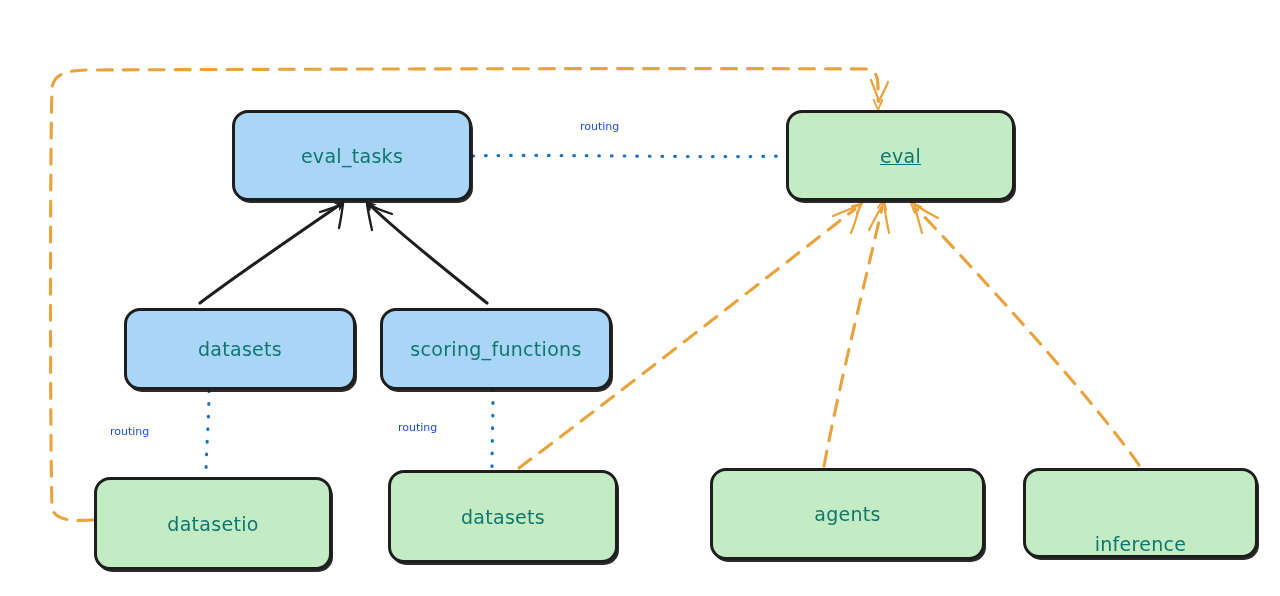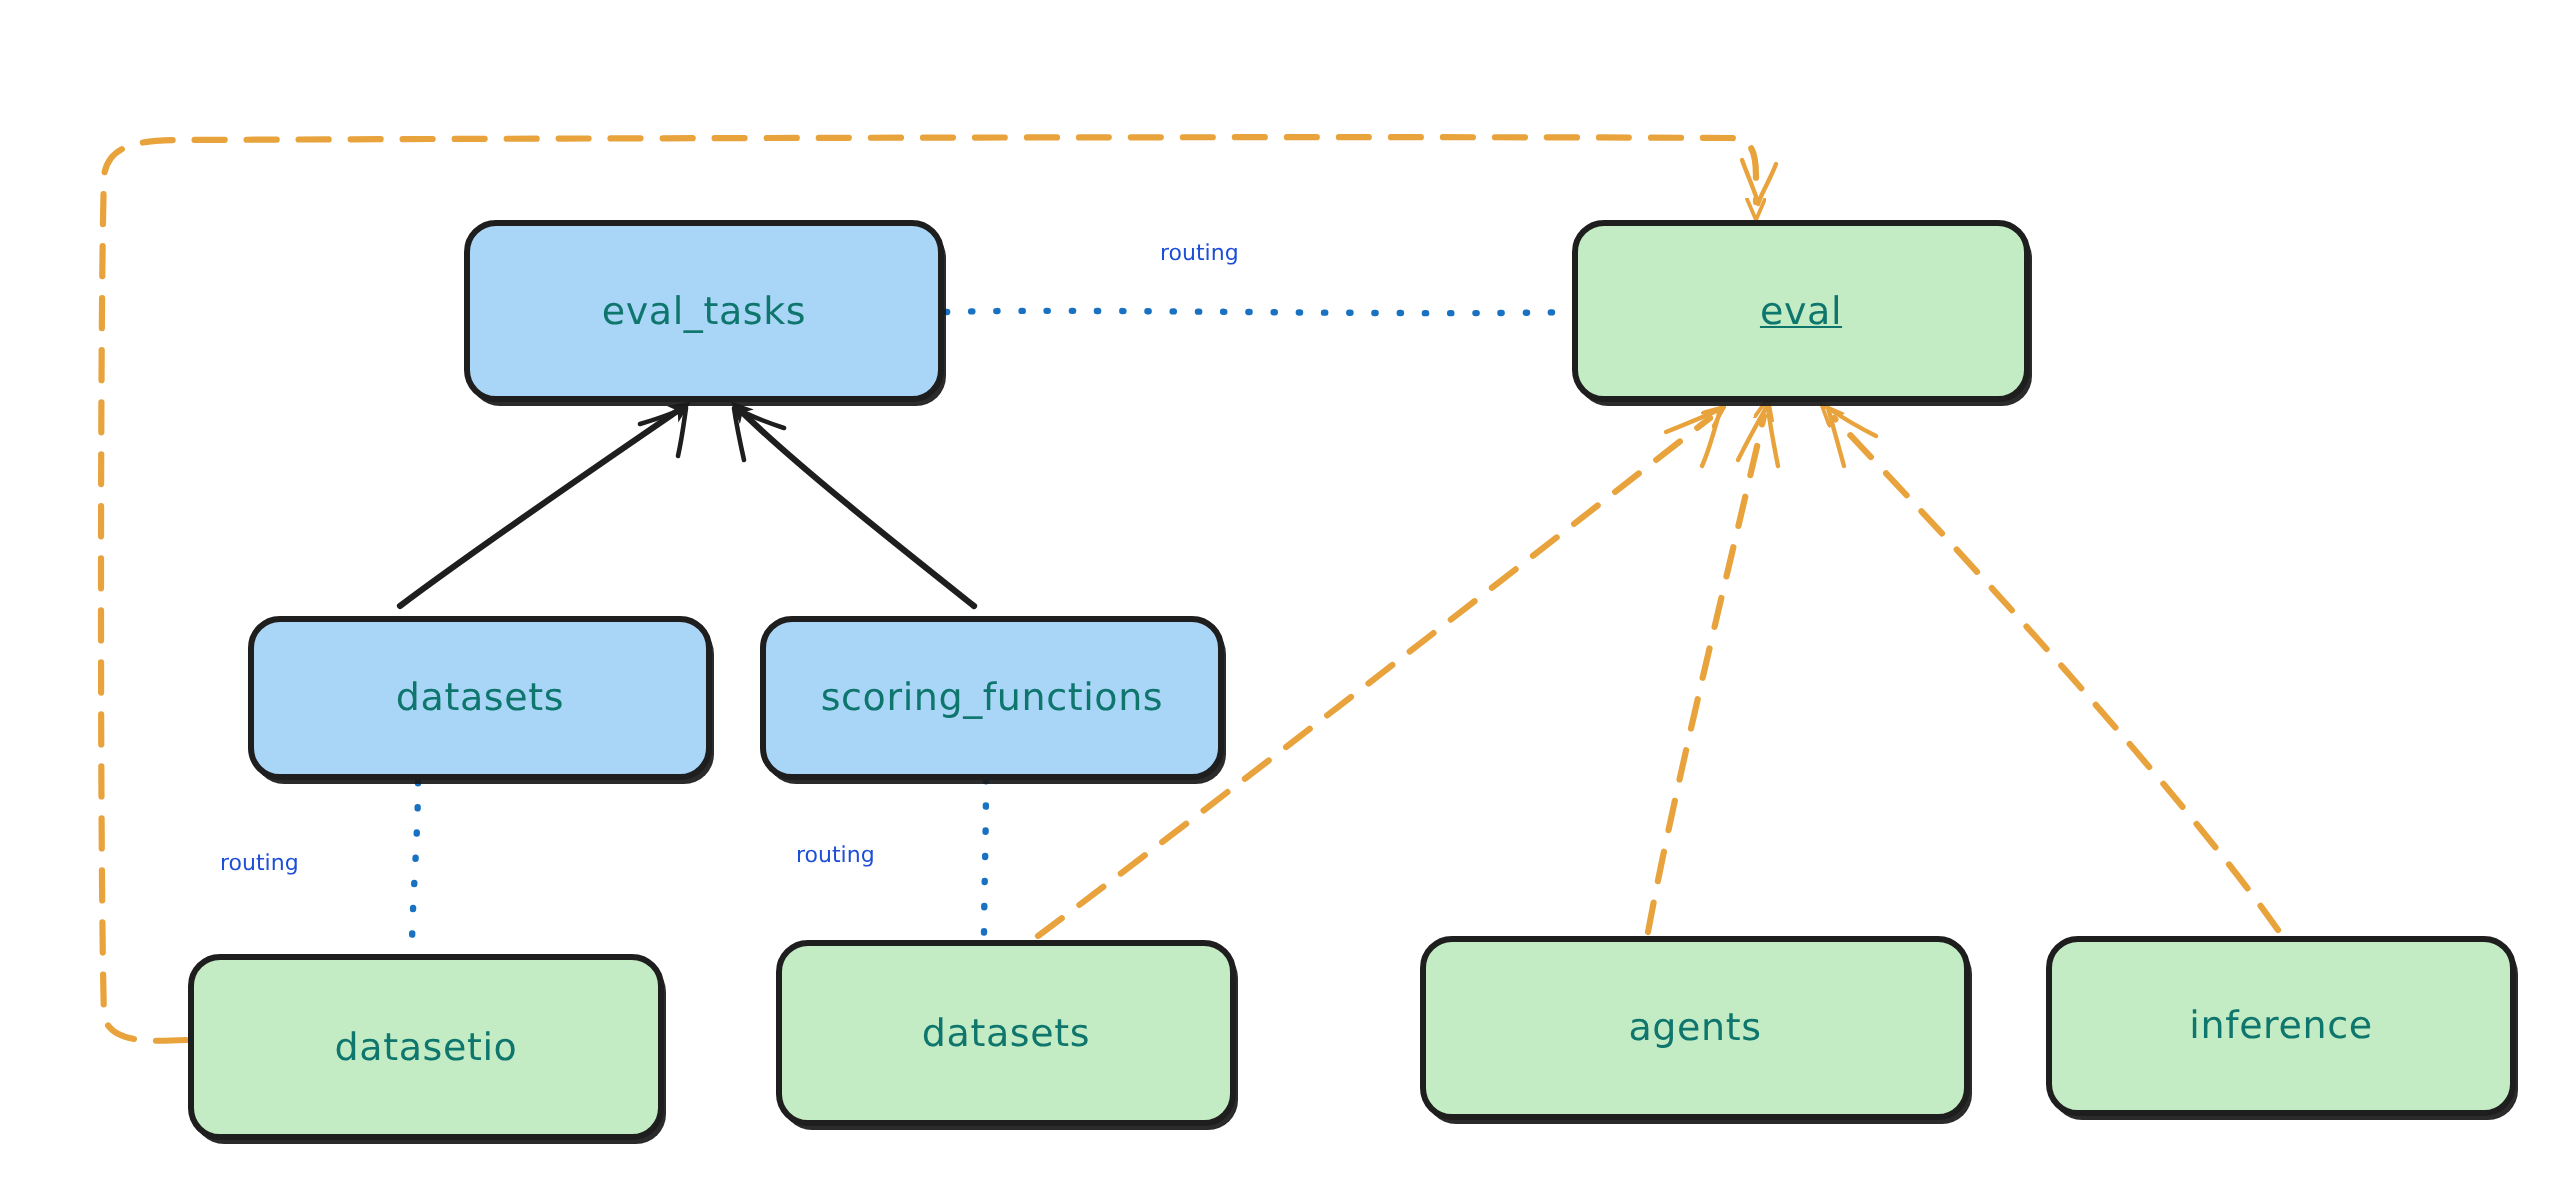--- a/index.html
+++ b/index.html
@@ -143,21 +143,21 @@
   </div>
 
   <div class="node prov" style="left:388px; top:470px; width:230px; height:93px;">
     <span class="node-label">datasets</span>
   </div>
 
   <div class="node prov" style="left:710px; top:468px; width:275px; height:92px;">
     <span class="node-label">agents</span>
   </div>
 
-  <div class="node prov" style="left:1023px; top:468px; width:235px; height:90px;">
+  <div class="node prov" style="left:1023px; top:468px; width:235px; height:90px;align-items:flex-end;">
     <span class="node-label">inference</span>
   </div>
 
   <div class="edge-label" style="left:580px; top:120px;">routing</div>
 
   <div class="edge-label" style="left:110px; top:425px;">routing</div>
 
   <div class="edge-label" style="left:398px; top:421px;">routing</div>
 
 </div>

